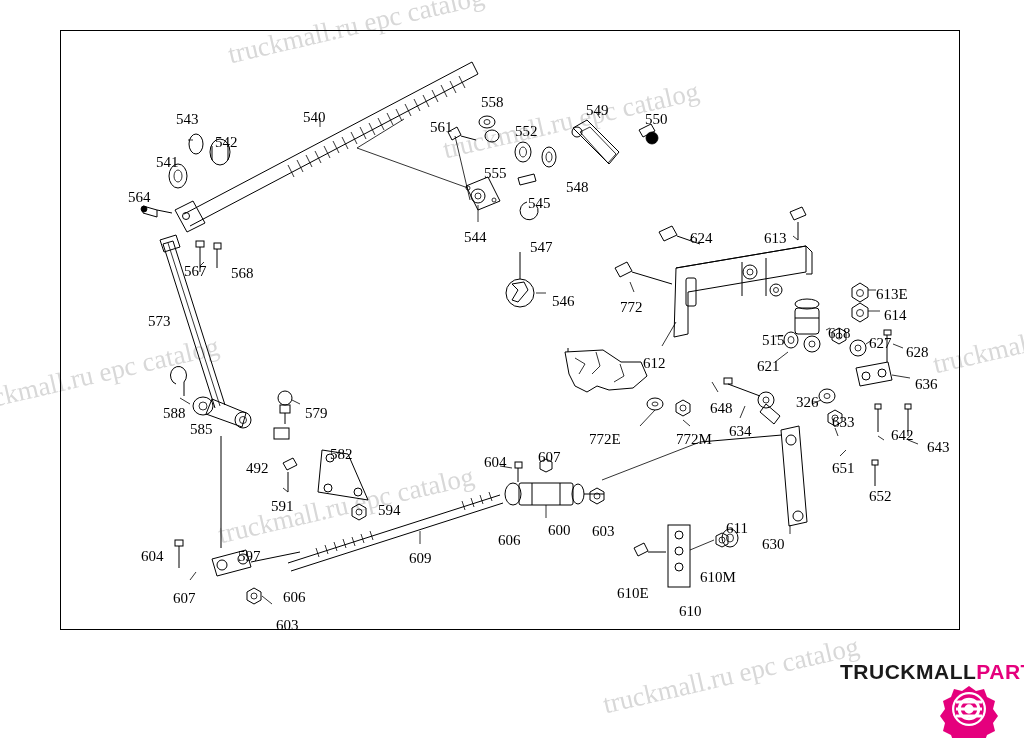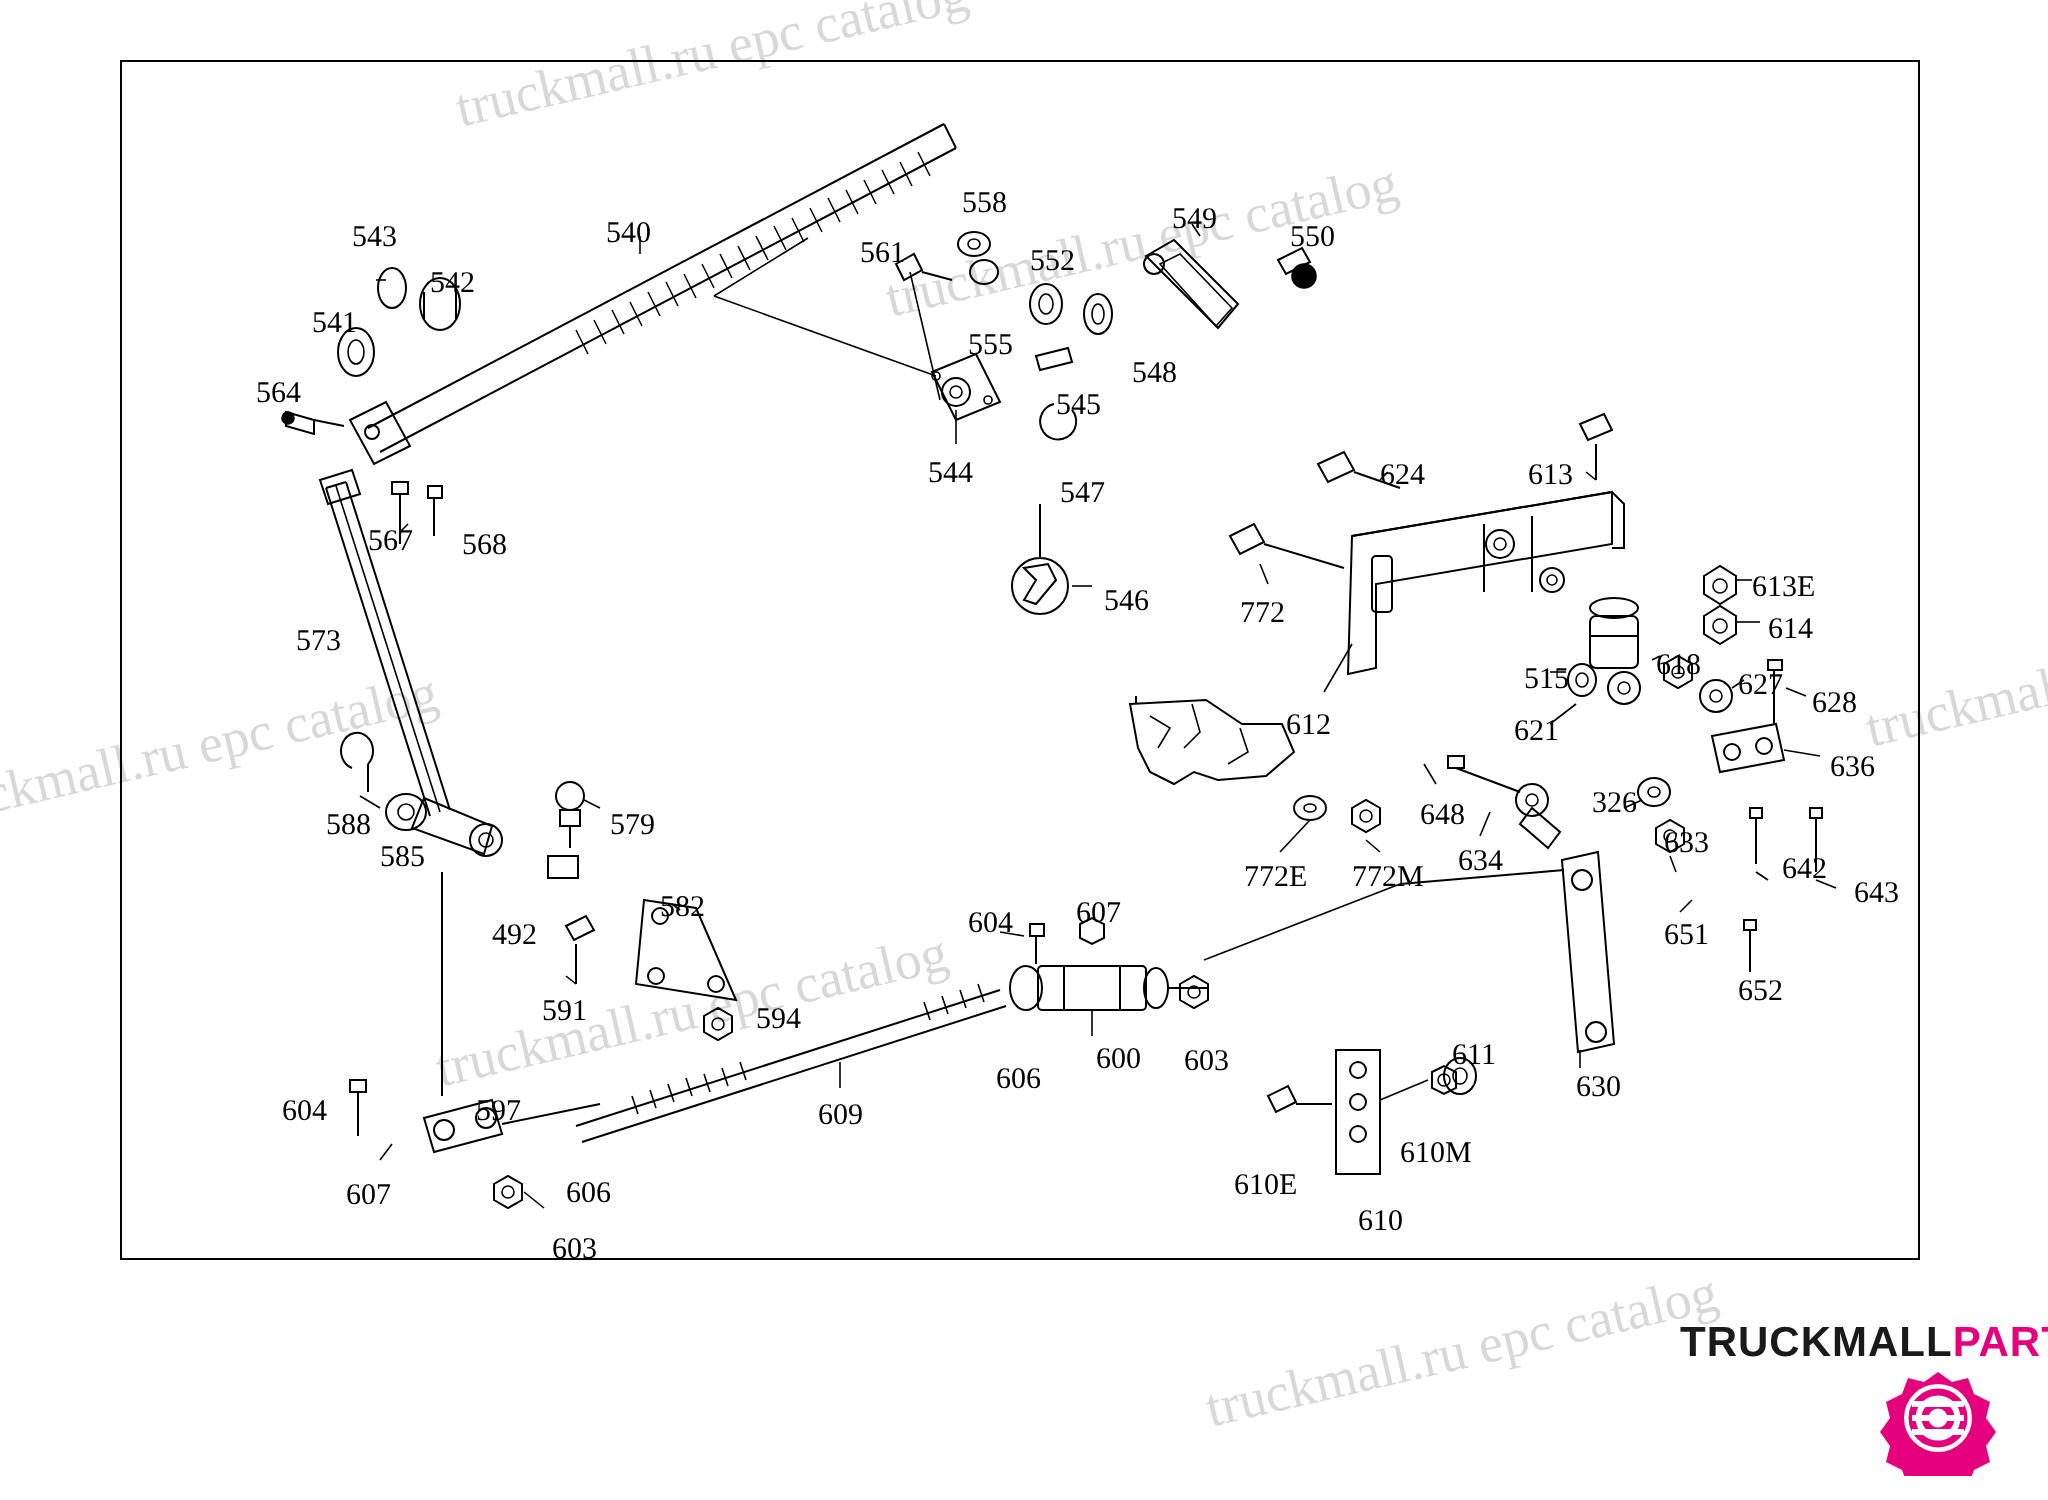--- a/index.html
+++ b/index.html
@@ -482,35 +482,35 @@
   <div class="lbl" style="left:915px;top:377px">636</div>
   <div class="lbl" style="left:163px;top:406px">588</div>
   <div class="lbl" style="left:305px;top:406px">579</div>
   <div class="lbl" style="left:796px;top:395px">326</div>
   <div class="lbl" style="left:710px;top:401px">648</div>
   <div class="lbl" style="left:832px;top:415px">633</div>
   <div class="lbl" style="left:891px;top:428px">642</div>
   <div class="lbl" style="left:190px;top:422px">585</div>
   <div class="lbl" style="left:729px;top:424px">634</div>
   <div class="lbl" style="left:927px;top:440px">643</div>
-  <div class="lbl" style="left:622px;top:432px">772E</div>
+  <div class="lbl" style="left:589px;top:432px">772E</div>
   <div class="lbl" style="left:676px;top:432px">772M</div>
   <div class="lbl" style="left:330px;top:447px">582</div>
   <div class="lbl" style="left:484px;top:455px">604</div>
   <div class="lbl" style="left:538px;top:450px">607</div>
   <div class="lbl" style="left:246px;top:461px">492</div>
   <div class="lbl" style="left:832px;top:461px">651</div>
   <div class="lbl" style="left:869px;top:489px">652</div>
   <div class="lbl" style="left:271px;top:499px">591</div>
   <div class="lbl" style="left:378px;top:503px">594</div>
   <div class="lbl" style="left:548px;top:523px">600</div>
   <div class="lbl" style="left:592px;top:524px">603</div>
   <div class="lbl" style="left:498px;top:533px">606</div>
   <div class="lbl" style="left:726px;top:521px">611</div>
-  <div class="lbl" style="left:788px;top:537px">630</div>
+  <div class="lbl" style="left:762px;top:537px">630</div>
   <div class="lbl" style="left:409px;top:551px">609</div>
   <div class="lbl" style="left:141px;top:549px">604</div>
   <div class="lbl" style="left:238px;top:549px">597</div>
   <div class="lbl" style="left:700px;top:570px">610M</div>
   <div class="lbl" style="left:173px;top:591px">607</div>
   <div class="lbl" style="left:283px;top:590px">606</div>
   <div class="lbl" style="left:617px;top:586px">610E</div>
   <div class="lbl" style="left:679px;top:604px">610</div>
   <div class="lbl" style="left:276px;top:618px">603</div>
 

